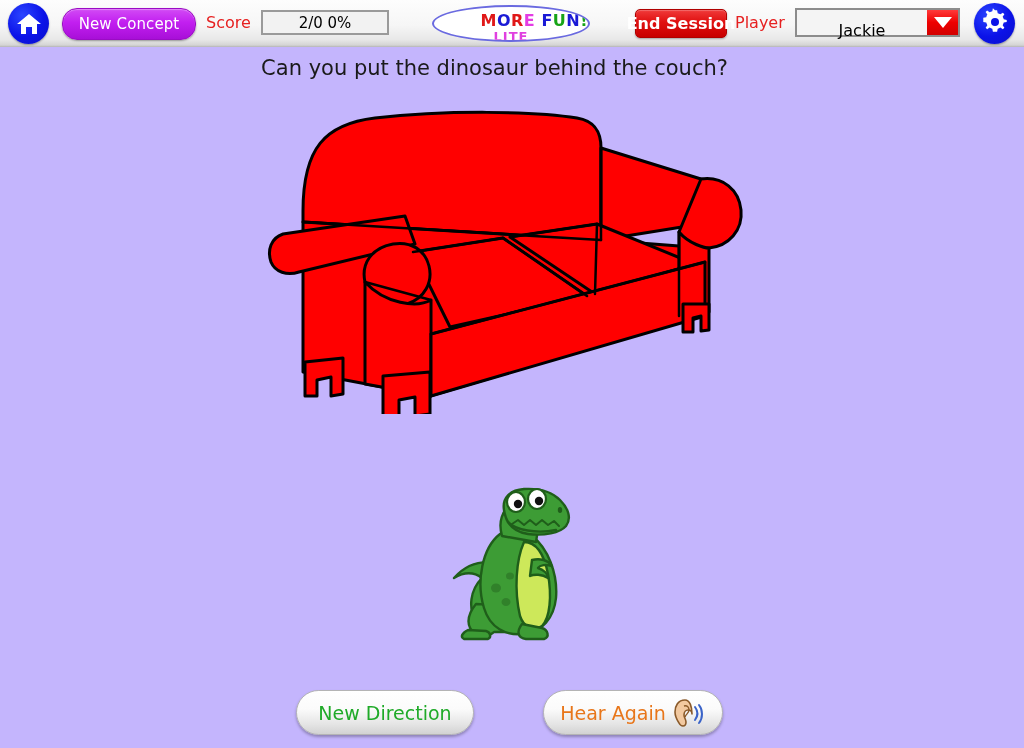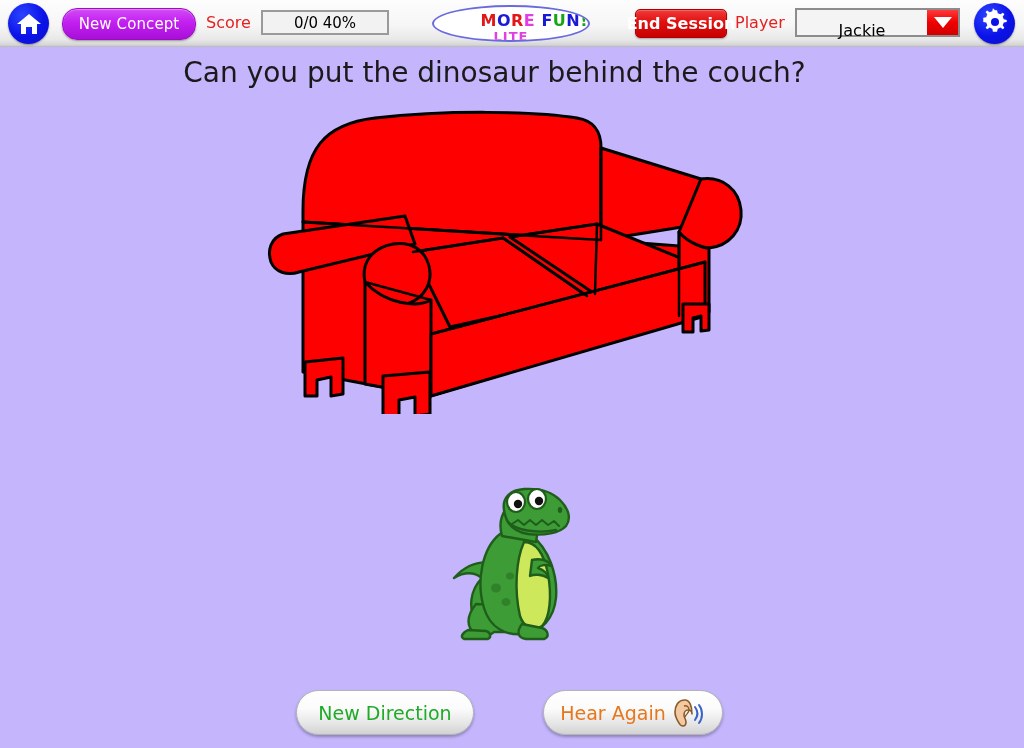--- a/index.html
+++ b/index.html
@@ -186,21 +186,21 @@
     display: flex; align-items: center; justify-content: center;
     cursor: pointer;
   }
 
   
   #prompt {
     position: absolute;
     left: 0; top: 56px;
     width: 989px;
     text-align: center;
-    font-size: 28px;
+    font-size: 21px;
     color: #1a1a1a;
     font-family: "DejaVu Sans", sans-serif;
   }
 
   
   #stage {
     position: absolute;
     left: 0; top: 96px;
     width: 1024px;
     height: 580px;
@@ -253,21 +253,21 @@
       </span>
     </div>
 
     <div class="new-concept-btn">
       <span>New Concept</span>
     </div>
 
     <div class="score-label">Score</div>
 
     <div class="score-box">
-      <span>0/0  40%</span>
+      <span>2/0  0%</span>
     </div>
 
     <div class="logo">
       <div class="logo-main" id="logo-main"><span style="color: rgb(224, 24, 24);">M</span><span style="color: rgb(26, 26, 214);">O</span><span style="color: rgb(224, 24, 24);">R</span><span style="color: rgb(228, 60, 228);">E</span><span style="color: rgb(0, 0, 0);">&nbsp;</span><span style="color: rgb(26, 26, 214);">F</span><span style="color: rgb(23, 164, 23);">U</span><span style="color: rgb(26, 26, 214);">N</span><span style="color: rgb(23, 164, 23);">!</span></div>
       <div class="logo-lite">LITE</div>
     </div>
 
     <div class="end-session-btn">
       <span>End Session</span>
     </div>

